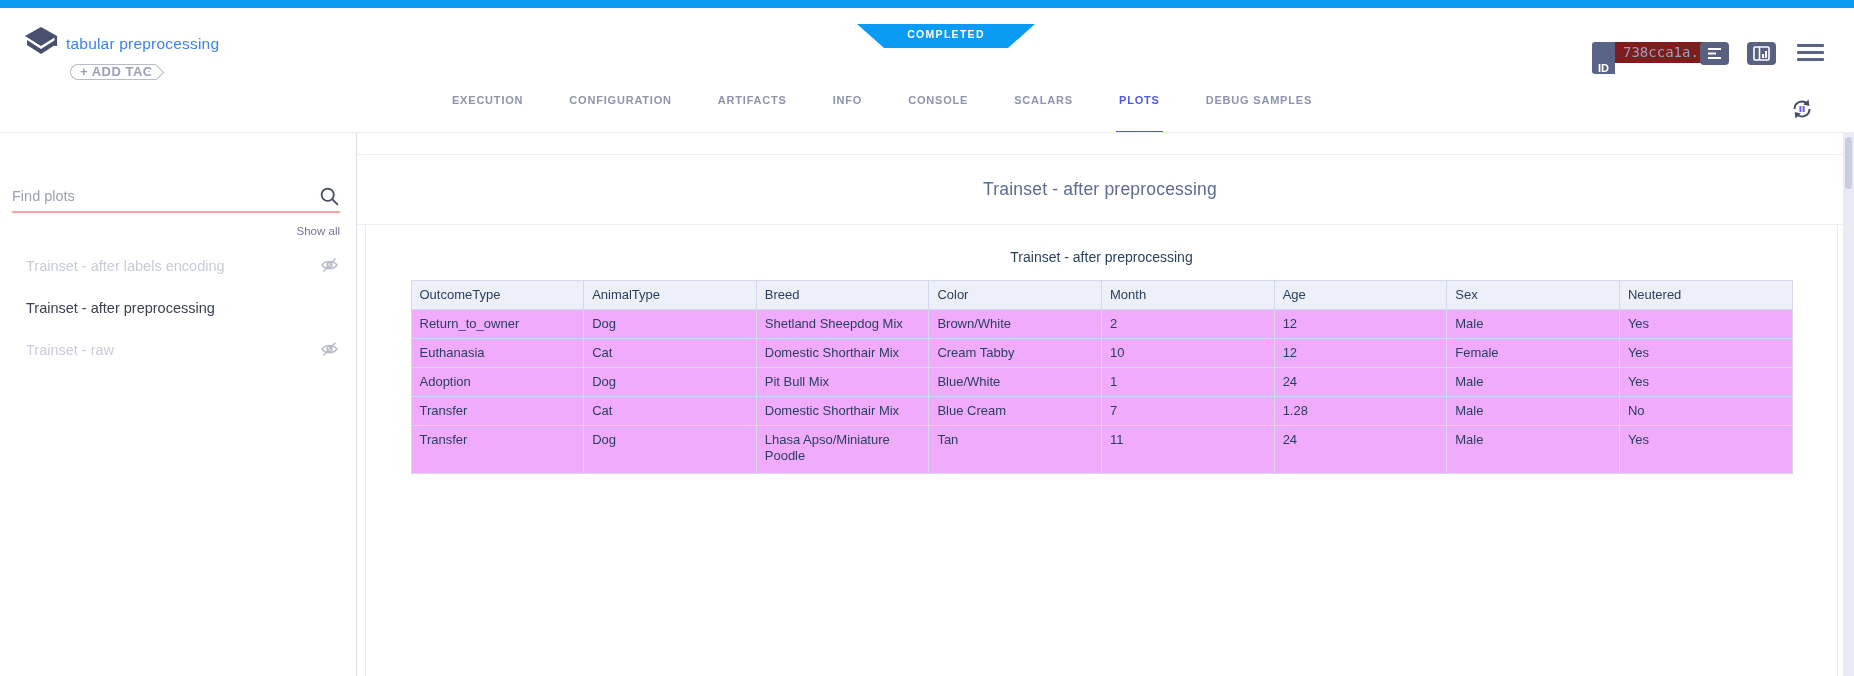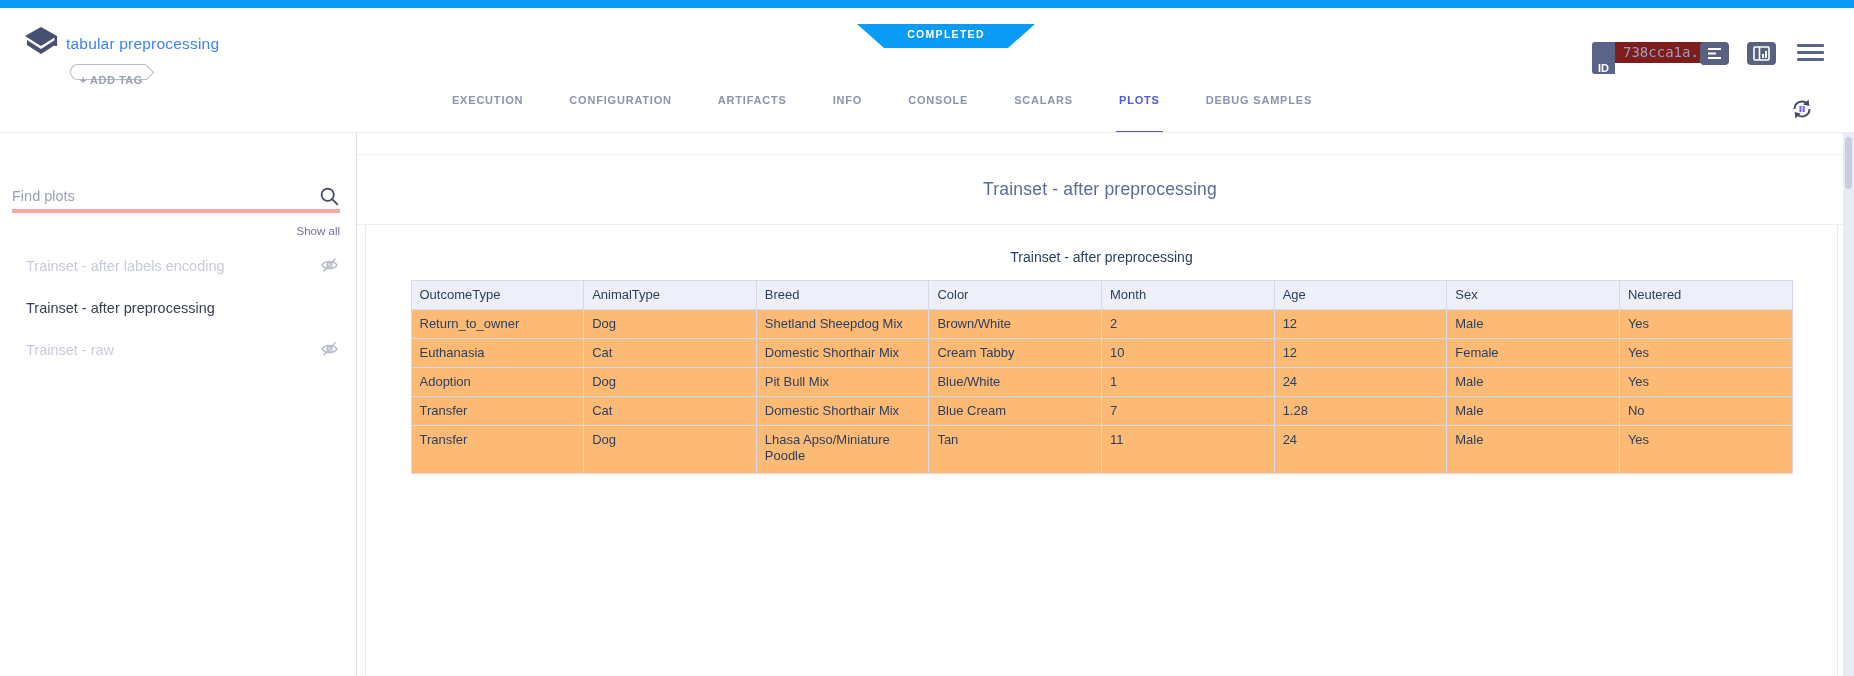--- a/index.html
+++ b/index.html
@@ -9,21 +9,21 @@
   
   .topbar { position:absolute; left:0; top:0; width:100%; height:8px; background:#0a9bf4; z-index:6; }
   .status-badge { position:absolute; left:857px; top:24px; width:178px; height:24px; background:#0a9bf4;
     clip-path:polygon(0 0,100% 0,calc(100% - 27px) 100%,27px 100%);
     color:#fff; font-size:10.5px; font-weight:bold; letter-spacing:1.3px; text-align:center; line-height:21px; z-index:6; }
 
   
   .logo { position:absolute; left:22px; top:26px; width:38px; height:34px; }
   .exp-title { position:absolute; left:66px; top:35px; font-size:15.5px; color:#3b82f6; letter-spacing:0.2px; }
   .add-tag { position:absolute; left:70px; top:64px; height:16px; line-height:14px; border:1px solid #b7bcca; border-right:none;
-    border-radius:8px 0 0 8px; padding:8px 3px 0 9px; font-size:11px; font-weight:bold; color:#9aa0b4; letter-spacing:0.5px; cursor:pointer; }
+    border-radius:8px 0 0 8px; padding:0 3px 0 9px; font-size:13px; font-weight:bold; color:#9aa0b4; letter-spacing:0.5px; cursor:pointer; }
   .add-tag::after { content:""; position:absolute; right:-6px; top:2.2px; width:10px; height:10px;
     border-top:1px solid #b7bcca; border-right:1px solid #b7bcca; transform:rotate(45deg); background:#fff; }
 
   .id-chip { position:absolute; left:1592px; top:42px; height:21px; display:flex; align-items:stretch; }
   .id-label { background:#5a6488; color:#fff; font-size:11px; font-weight:bold; line-height:21px; padding:16px 6px; border-radius:3px 0 0 3px; }
   .id-value { background:#7f1d1d; color:#98a0bd; font-family:"DejaVu Sans Mono",monospace; font-size:14px; line-height:21px; padding:0 8px; border-radius:0 3px 3px 0; }
 
   .icon-btn { position:absolute; top:42px; width:29px; height:23px; background:#586180; border-radius:4px; cursor:pointer; }
   .icon-btn svg { display:block; }
   .btn-details { left:1700px; }
@@ -34,42 +34,42 @@
   
   .tabs { position:absolute; left:0; right:0; top:88px; height:45px; display:flex; justify-content:center; transform:translateX(-45px); }
   .tab { padding:6px 23px 0; font-size:11px; font-weight:bold; letter-spacing:0.8px; color:#8d94ac; height:45px; position:relative; cursor:pointer; white-space:nowrap; }
   .tab.active { color:#4d59e9; }
   .tab.active::after { content:""; position:absolute; left:20px; right:20px; bottom:0; height:2px; background:#4d59e9; }
   .header-sep { position:absolute; left:0; top:132px; width:100%; height:1px; background:#ededf2; }
   .refresh-btn { position:absolute; left:1789px; top:96px; width:26px; height:26px; cursor:pointer; }
 
   
   .sidebar { position:absolute; left:0; top:133px; width:357px; height:543px; background:#fff; border-right:1px solid #dbdee9; }
-  .search-row { position:absolute; left:12px; right:16px; top:47px; height:33px; border-bottom:4px solid #fca5a5; }
+  .search-row { position:absolute; left:12px; right:16px; top:47px; height:33px; border-bottom:2px solid #fca5a5; }
   .search-row input { border:none; outline:none; background:transparent; width:290px; height:31px; font-family:"Liberation Sans",sans-serif;
     font-size:14.5px; color:#3a3f52; }
   .search-row input::placeholder { color:#9ba1b6; }
   .search-icon { position:absolute; right:0; top:6px; }
   .show-all { position:absolute; right:16px; top:92px; font-size:11.5px; color:#6f7591; cursor:pointer; }
   .plot-list { position:absolute; left:0; right:0; top:112px; }
   .plot-item { display:flex; align-items:center; height:42px; padding:0 17px 0 26px; font-size:14.5px; color:#3b4053; cursor:pointer; }
   .plot-item.hidden-item { color:#c9ccd9; }
   .plot-item .plabel { flex:1; white-space:nowrap; overflow:hidden; }
 
   
   .main { position:absolute; left:357px; top:133px; right:11px; bottom:0; background:#fff; }
   .group-bar { position:absolute; left:0; right:0; top:21px; height:71px; border-top:1px solid #ededf2; border-bottom:1px solid #ededf2;
     display:flex; align-items:center; justify-content:center; font-size:17.5px; color:#5d6a96; letter-spacing:0.2px; }
   .card { position:absolute; left:8px; top:92px; right:5px; bottom:-2px; border:1px solid #e9ebf3; border-top:none; border-bottom:none; background:#fff; }
   .plot-title { margin-top:24px; text-align:center; font-size:14px; color:#2a3f5f; }
   .plot-table { border-collapse:collapse; table-layout:fixed; width:1382px; margin:15px auto 0; font-size:13px; }
   .plot-table th, .plot-table td { border:1px solid #d4daeb; text-align:left; vertical-align:top; padding:6px 8px 0 8px;
     font-weight:normal; line-height:16px; color:#2a3f5f; overflow:hidden; }
   .plot-table th { background:#edf0f8; height:29px; }
-  .plot-table td { background:#fdba74; height:29px; }
+  .plot-table td { background:#f0abfc; height:29px; }
   .plot-table tr.tall td { height:48px; }
 
   
   .scroll-track { position:absolute; right:0; top:133px; width:11px; bottom:0; background:#e9ebf4; }
   .scroll-thumb { position:absolute; right:2px; top:4px; width:7px; height:52px; background:#c8cde0; border-radius:4px; cursor:pointer; }
 </style>
 </head>
 <body>
 
 <div class="topbar"></div>

